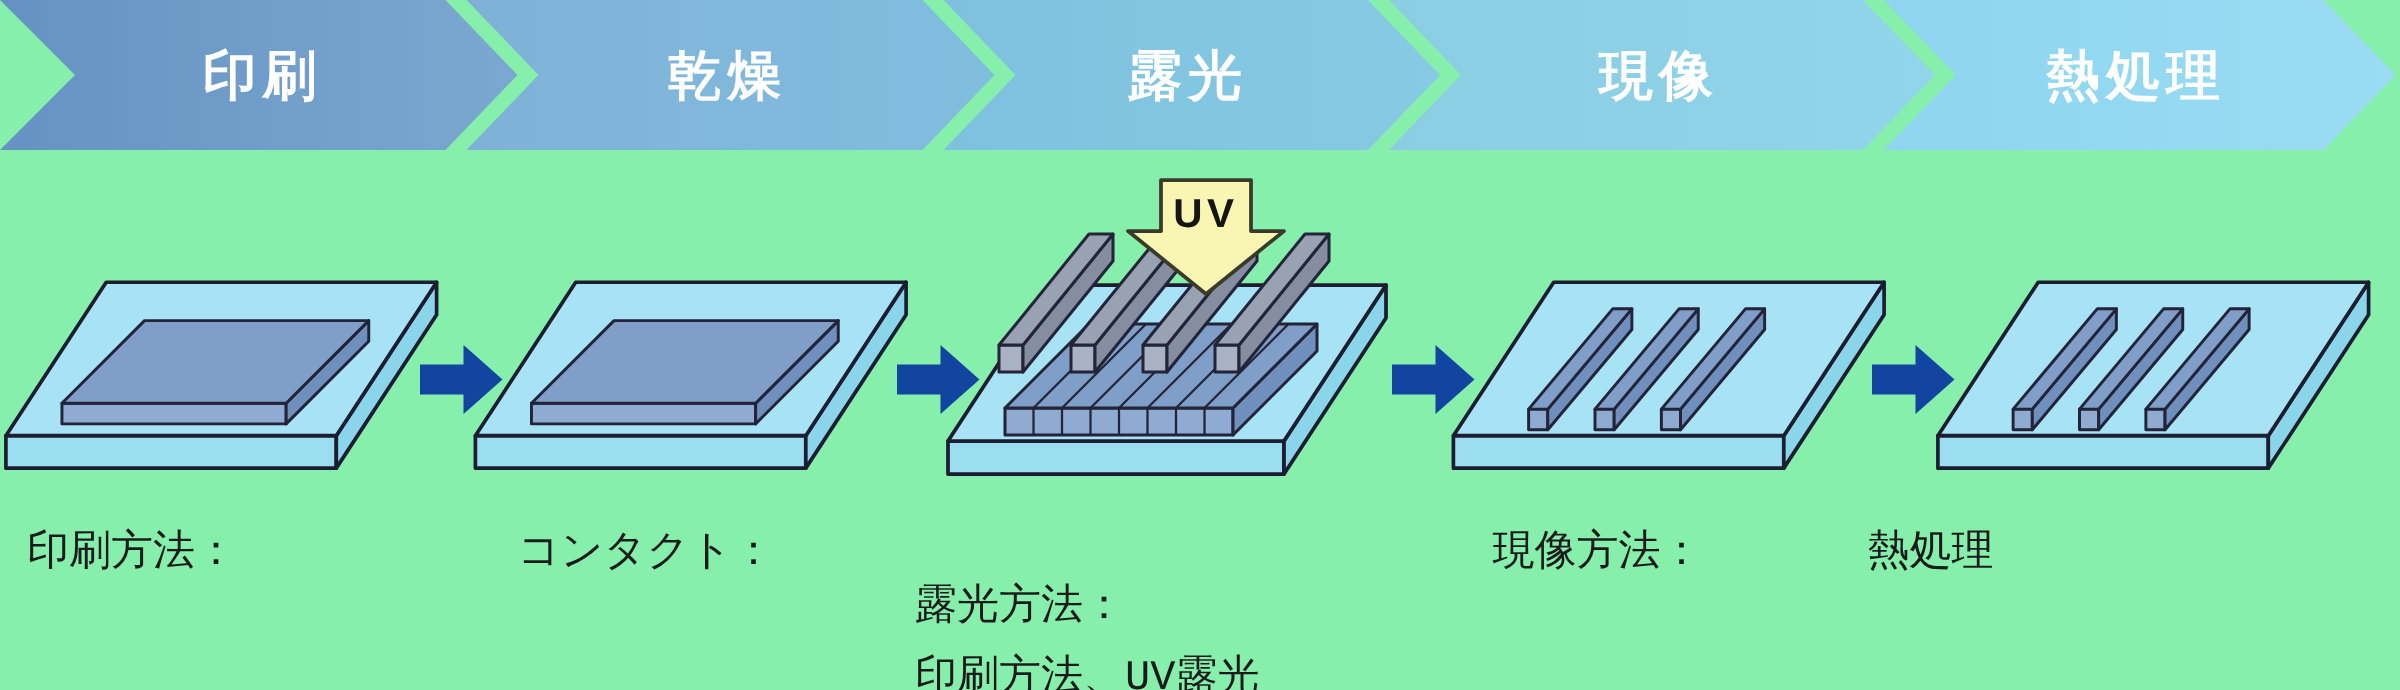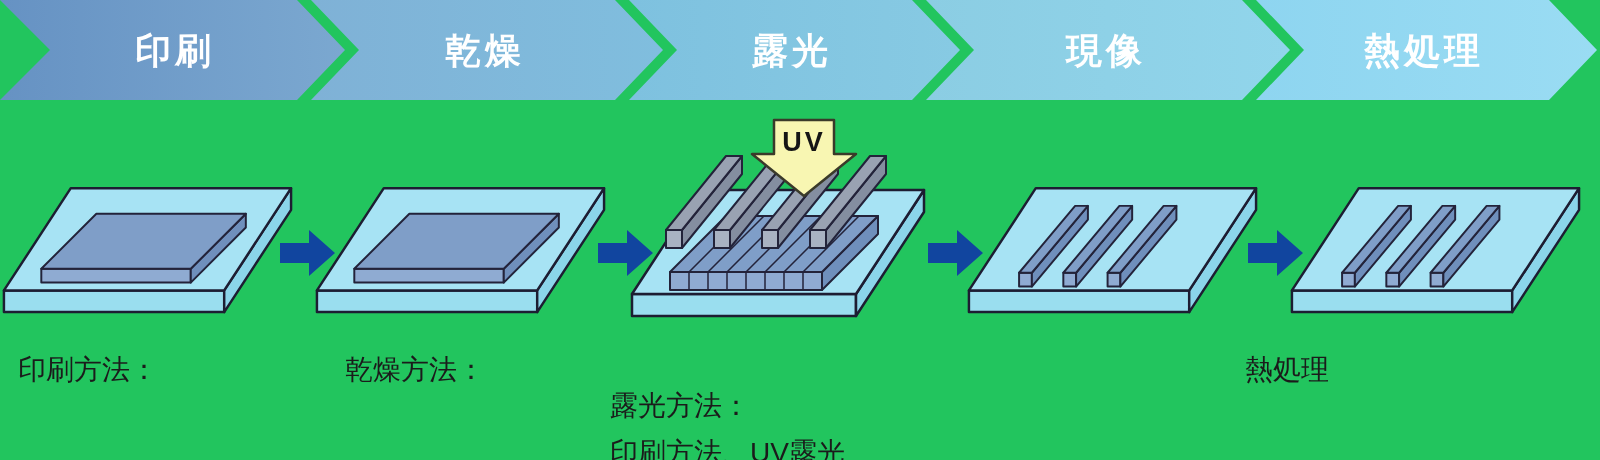--- a/index.html
+++ b/index.html
@@ -1,30 +1,30 @@
 <!DOCTYPE html>
 <html style="--banner-text: #ffffff; --flow-arrow: #11459f; --uv-fill: #f8f6b2; --substrate-top: #a7e3f4; --substrate-front: #9adeef; --substrate-side: #8bd5ea; --layer-top: #7f9ec8; --layer-front: #8fabd2; --layer-side: #6f8fbc; --mask-top: #99a2b2; --mask-front: #a9b2c2; --mask-side: #848ea0;"><head>
 <meta charset="utf-8">
 <style>
   html,body{margin:0;padding:0;background:#ffffff;}
   .canvas{
-    position:relative;width:1600px;height:460px;background:#22c55e;overflow:hidden;
+    position:relative;width:1600px;height:460px;background:#86efac;overflow:hidden;
     font-family:"Liberation Sans","DejaVu Sans",sans-serif;
   }
   .abs{position:absolute;}
   .band-label{
     fill:var(--banner-text,#ffffff);
     font-family:"Liberation Sans","DejaVu Sans",sans-serif;
     font-size:36px;font-weight:bold;letter-spacing:4px;
   }
   .uv-text{
     fill:#151515;font-family:"Liberation Sans","DejaVu Sans",sans-serif;
     font-size:27px;font-weight:bold;letter-spacing:3px;
   }
-  .caption{position:absolute;top:346px;color:#1b1b1b;font-size:28px;line-height:47px;white-space:nowrap;}
+  .caption{position:absolute;top:346px;color:#1b1b1b;font-size:28px;line-height:47px;white-space:nowrap;font-family:Liberation Mono, monospace;}
   
   .sub-top{fill:var(--substrate-top);}   .sub-front{fill:var(--substrate-front);} .sub-side{fill:var(--substrate-side);}
   .lay-top{fill:var(--layer-top);}       .lay-front{fill:var(--layer-front);}     .lay-side{fill:var(--layer-side);}
   .msk-top{fill:var(--mask-top);}        .msk-front{fill:var(--mask-front);}      .msk-side{fill:var(--mask-side);}
   .flow{fill:var(--flow-arrow);}
   .uv-fill{fill:var(--uv-fill);}
   .outline{stroke:#1d1d32;stroke-width:2.5;stroke-linejoin:round;}
   .outline-thin{stroke:#23233a;stroke-width:2;stroke-linejoin:round;}
   .ridge{stroke:#23233a;stroke-width:1.5;fill:none;}
 </style>
@@ -198,26 +198,27 @@
         <path class="lay-side outline-thin" d="M158,94 L215,26 L215,40 L158,108 Z"></path>
         <path class="lay-top outline-thin" d="M145,94 L202,26 L215,26 L158,94 Z"></path>
       </g>
     </g>
   </svg>
 
   <div class="caption" style="left:18px;">
     <div>印刷方法：</div>
   </div>
   <div class="caption" style="left:345px;">
-    <div>乾燥方法：</div>
+    <div>コンタクト：</div>
   </div>
   <div class="caption" style="left:610px;margin-top:36px;">
     <div>露光方法：</div>
     <div>印刷方法、UV露光</div>
   </div>
   <div class="caption" style="left:995px;">
+    <div>現像方法：</div>
   </div>
   <div class="caption" style="left:1245px;">
     <div>熱処理</div>
     <div></div>
   </div>
 
 </div>
 
 </body></html>

